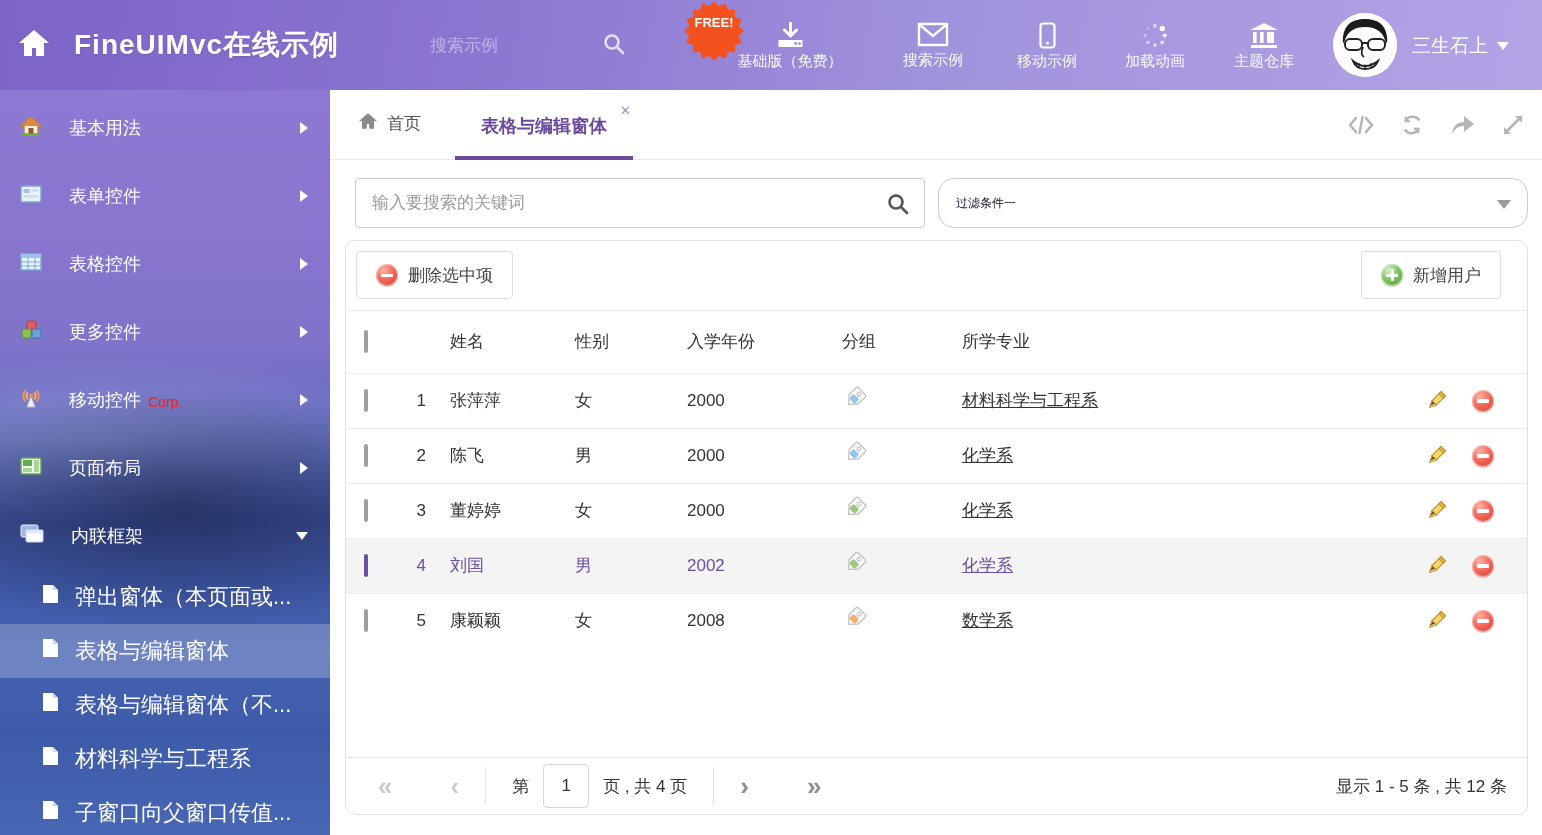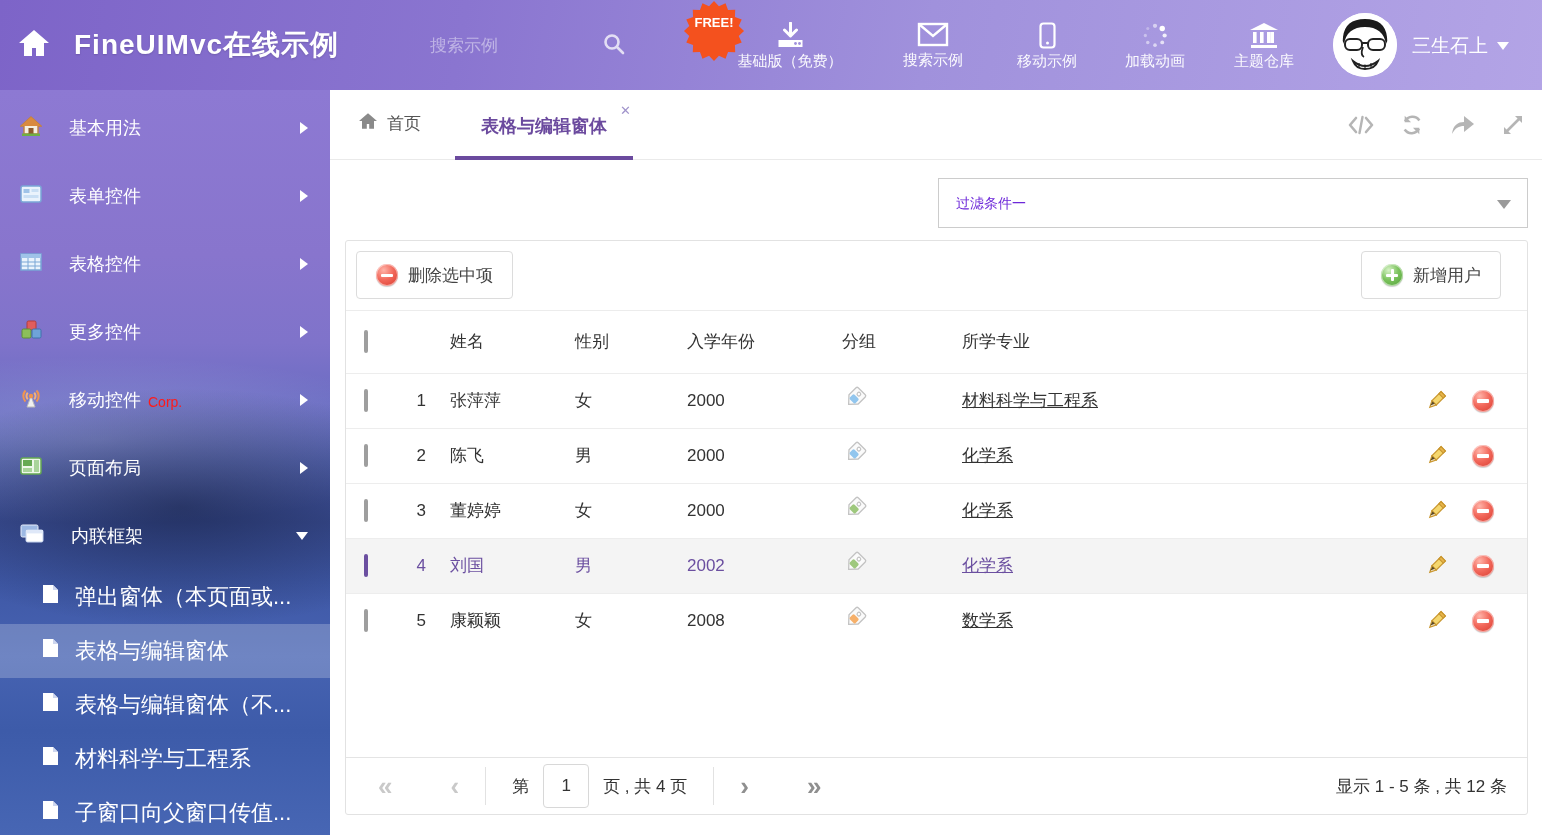--- a/index.html
+++ b/index.html
@@ -54,27 +54,27 @@
   .tab-close { position:absolute; right:2px; top:13px; font-size:13px; color:#a093cb; cursor:pointer; font-weight:bold; }
   .tab-tools { position:absolute; right:18px; top:24px; display:flex; gap:26px; }
   .tab-tools .t-icon { cursor:pointer; }
 
   
   .filter-row { position:absolute; left:0; top:71px; width:100%; height:80px; }
   .kw-box { position:absolute; left:25px; top:17px; width:570px; height:50px; border:1px solid #ccc; border-radius:4px; }
   .kw-box input { position:absolute; left:16px; top:0; width:500px; height:48px; border:none; outline:none; font-size:17px; color:#333; }
   .kw-box input::placeholder { color:#9b9b9b; }
   .kw-box .mag { position:absolute; right:14px; top:13px; cursor:pointer; }
-  .sel-box { position:absolute; left:608px; top:17px; width:590px; height:50px; border:1px solid #ccc; border-radius:0;
-    font-size:14px; color:#6d28d9; line-height:48px; padding-left:17px; cursor:pointer; }
+  .sel-box { position:absolute; left:608px; top:17px; width:590px; height:50px; border:1px solid #ccc; border-radius:16px;
+    font-size:12px; color:#0f172a; line-height:48px; padding-left:17px; cursor:pointer; }
   .sel-box .sel-caret { position:absolute; right:16px; top:21px; width:0; height:0;
     border-left:7px solid transparent; border-right:7px solid transparent; border-top:9px solid #9a9a9a; }
 
   
-  .grid { position:absolute; left:15px; top:150px; width:1183px; height:575px; border:1px solid #e2e2e2; border-radius:3px; }
+  .grid { position:absolute; left:15px; top:150px; width:1183px; height:575px; border:1px solid #e2e2e2; border-radius:10px; }
   .grid-toolbar { position:relative; height:70px; border-bottom:1px solid #ececec; }
   .btn { display:inline-flex; align-items:center; gap:10px; height:48px; padding:0 19px; background:#fff;
     border:1px solid #dcdcdc; border-radius:4px; font-size:17px; color:#444; cursor:pointer; }
   .btn-del { position:absolute; left:10px; top:10px; }
   .btn-add { position:absolute; right:26px; top:10px; }
   .circle-ico { width:22px; height:22px; border-radius:50%; position:relative; box-shadow:inset 0 0 0 1px rgba(255,255,255,.5), 0 1px 1px rgba(0,0,0,.2); }
   .circle-red { background:radial-gradient(circle at 35% 28%, #ffb3a8 0%, #f2695c 45%, #d8372a 100%); }
   .circle-green { background:radial-gradient(circle at 35% 28%, #d8f3c8 0%, #7cc35e 45%, #4e9e34 100%); }
   .circle-ico .bar-h { position:absolute; left:5px; top:9.5px; width:12px; height:3.5px; background:#fff; border-radius:1px; }
   .circle-ico .bar-v { position:absolute; left:9.5px; top:5px; width:3.5px; height:12px; background:#fff; border-radius:1px; }
@@ -355,20 +355,29 @@
           <svg width="22" height="22" viewBox="0 0 22 22">
               <line x1="5" y1="17" x2="17" y2="5" stroke="#b5b5b5" stroke-width="2.6"></line>
               <path d="M13 2 h7 v7 Z" fill="#b5b5b5"></path>
               <path d="M9 20 H2 v-7 Z" fill="#b5b5b5"></path>
             </svg>
         </span>
       </div>
     </div>
 
     <div class="filter-row">
+      <div class="kw-box">
+        <input placeholder="输入要搜索的关键词" style="">
+        <span class="mag">
+          <svg width="24" height="24" viewBox="0 0 24 24">
+              <circle cx="10" cy="10" r="6.5" fill="none" stroke="#555" stroke-width="2.6"></circle>
+              <line x1="15" y1="15" x2="21" y2="21" stroke="#555" stroke-width="2.6" stroke-linecap="round"></line>
+            </svg>
+        </span>
+      </div>
       <div class="sel-box">
         <span>过滤条件一</span>
         <span class="sel-caret"></span>
       </div>
     </div>
 
     <div class="grid">
       <div class="grid-toolbar">
         <div class="btn btn-del">
           <span class="circle-ico circle-red">

